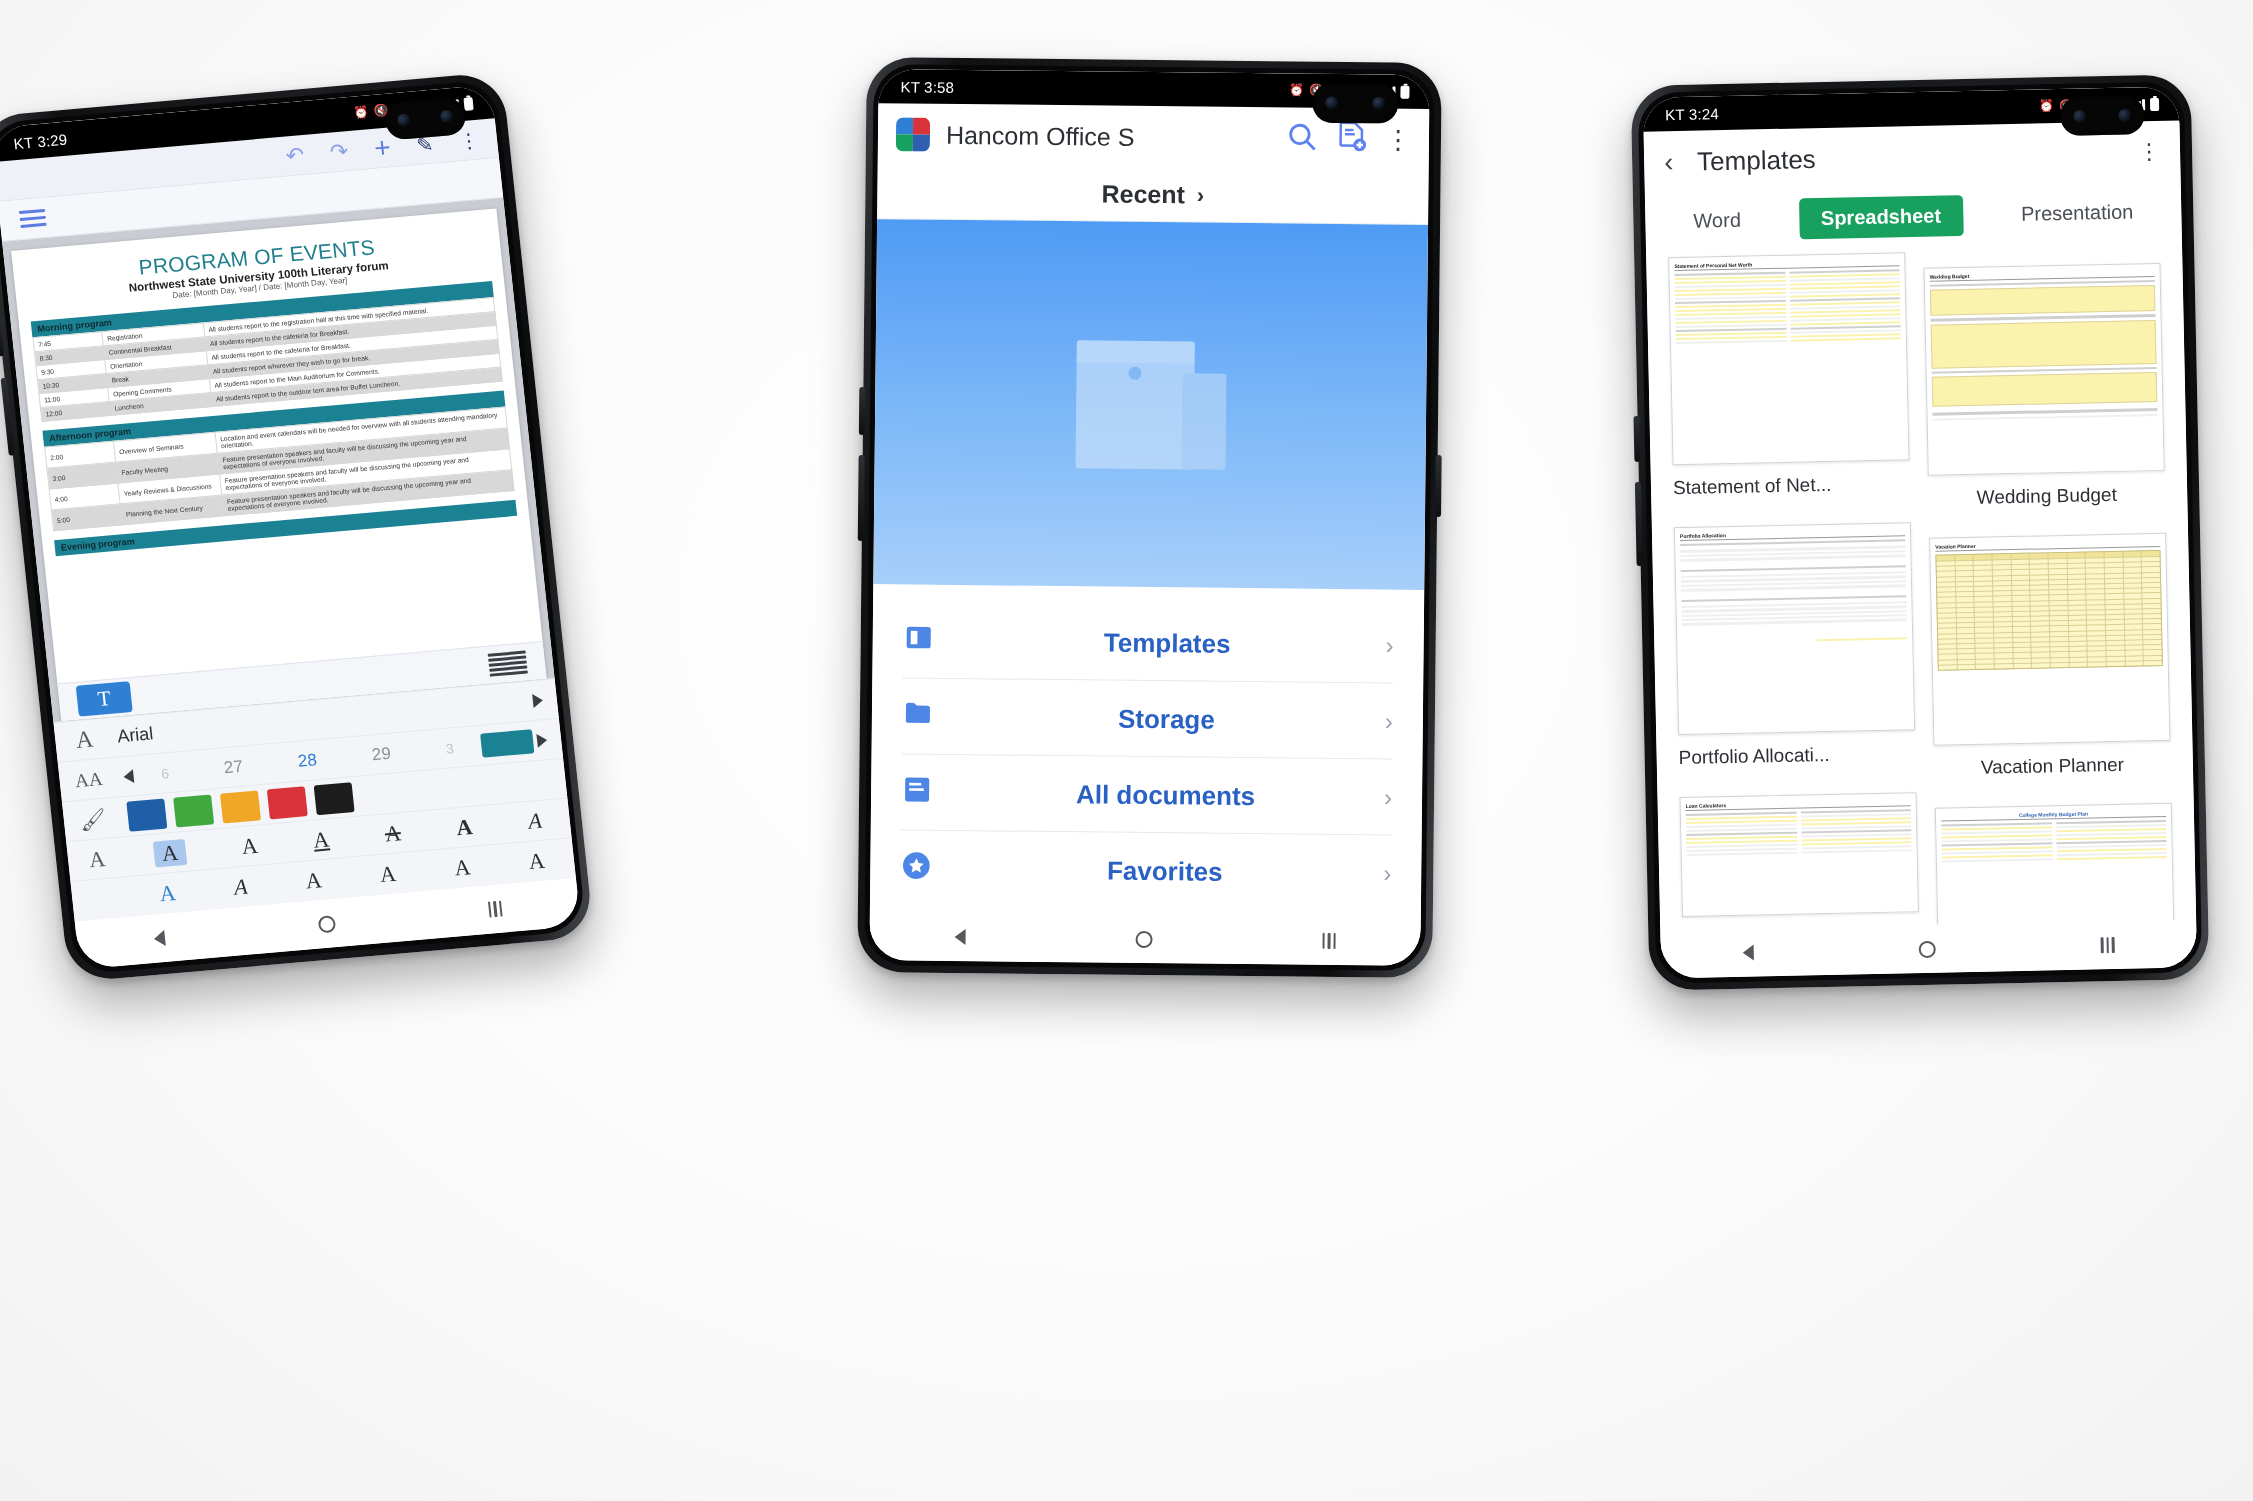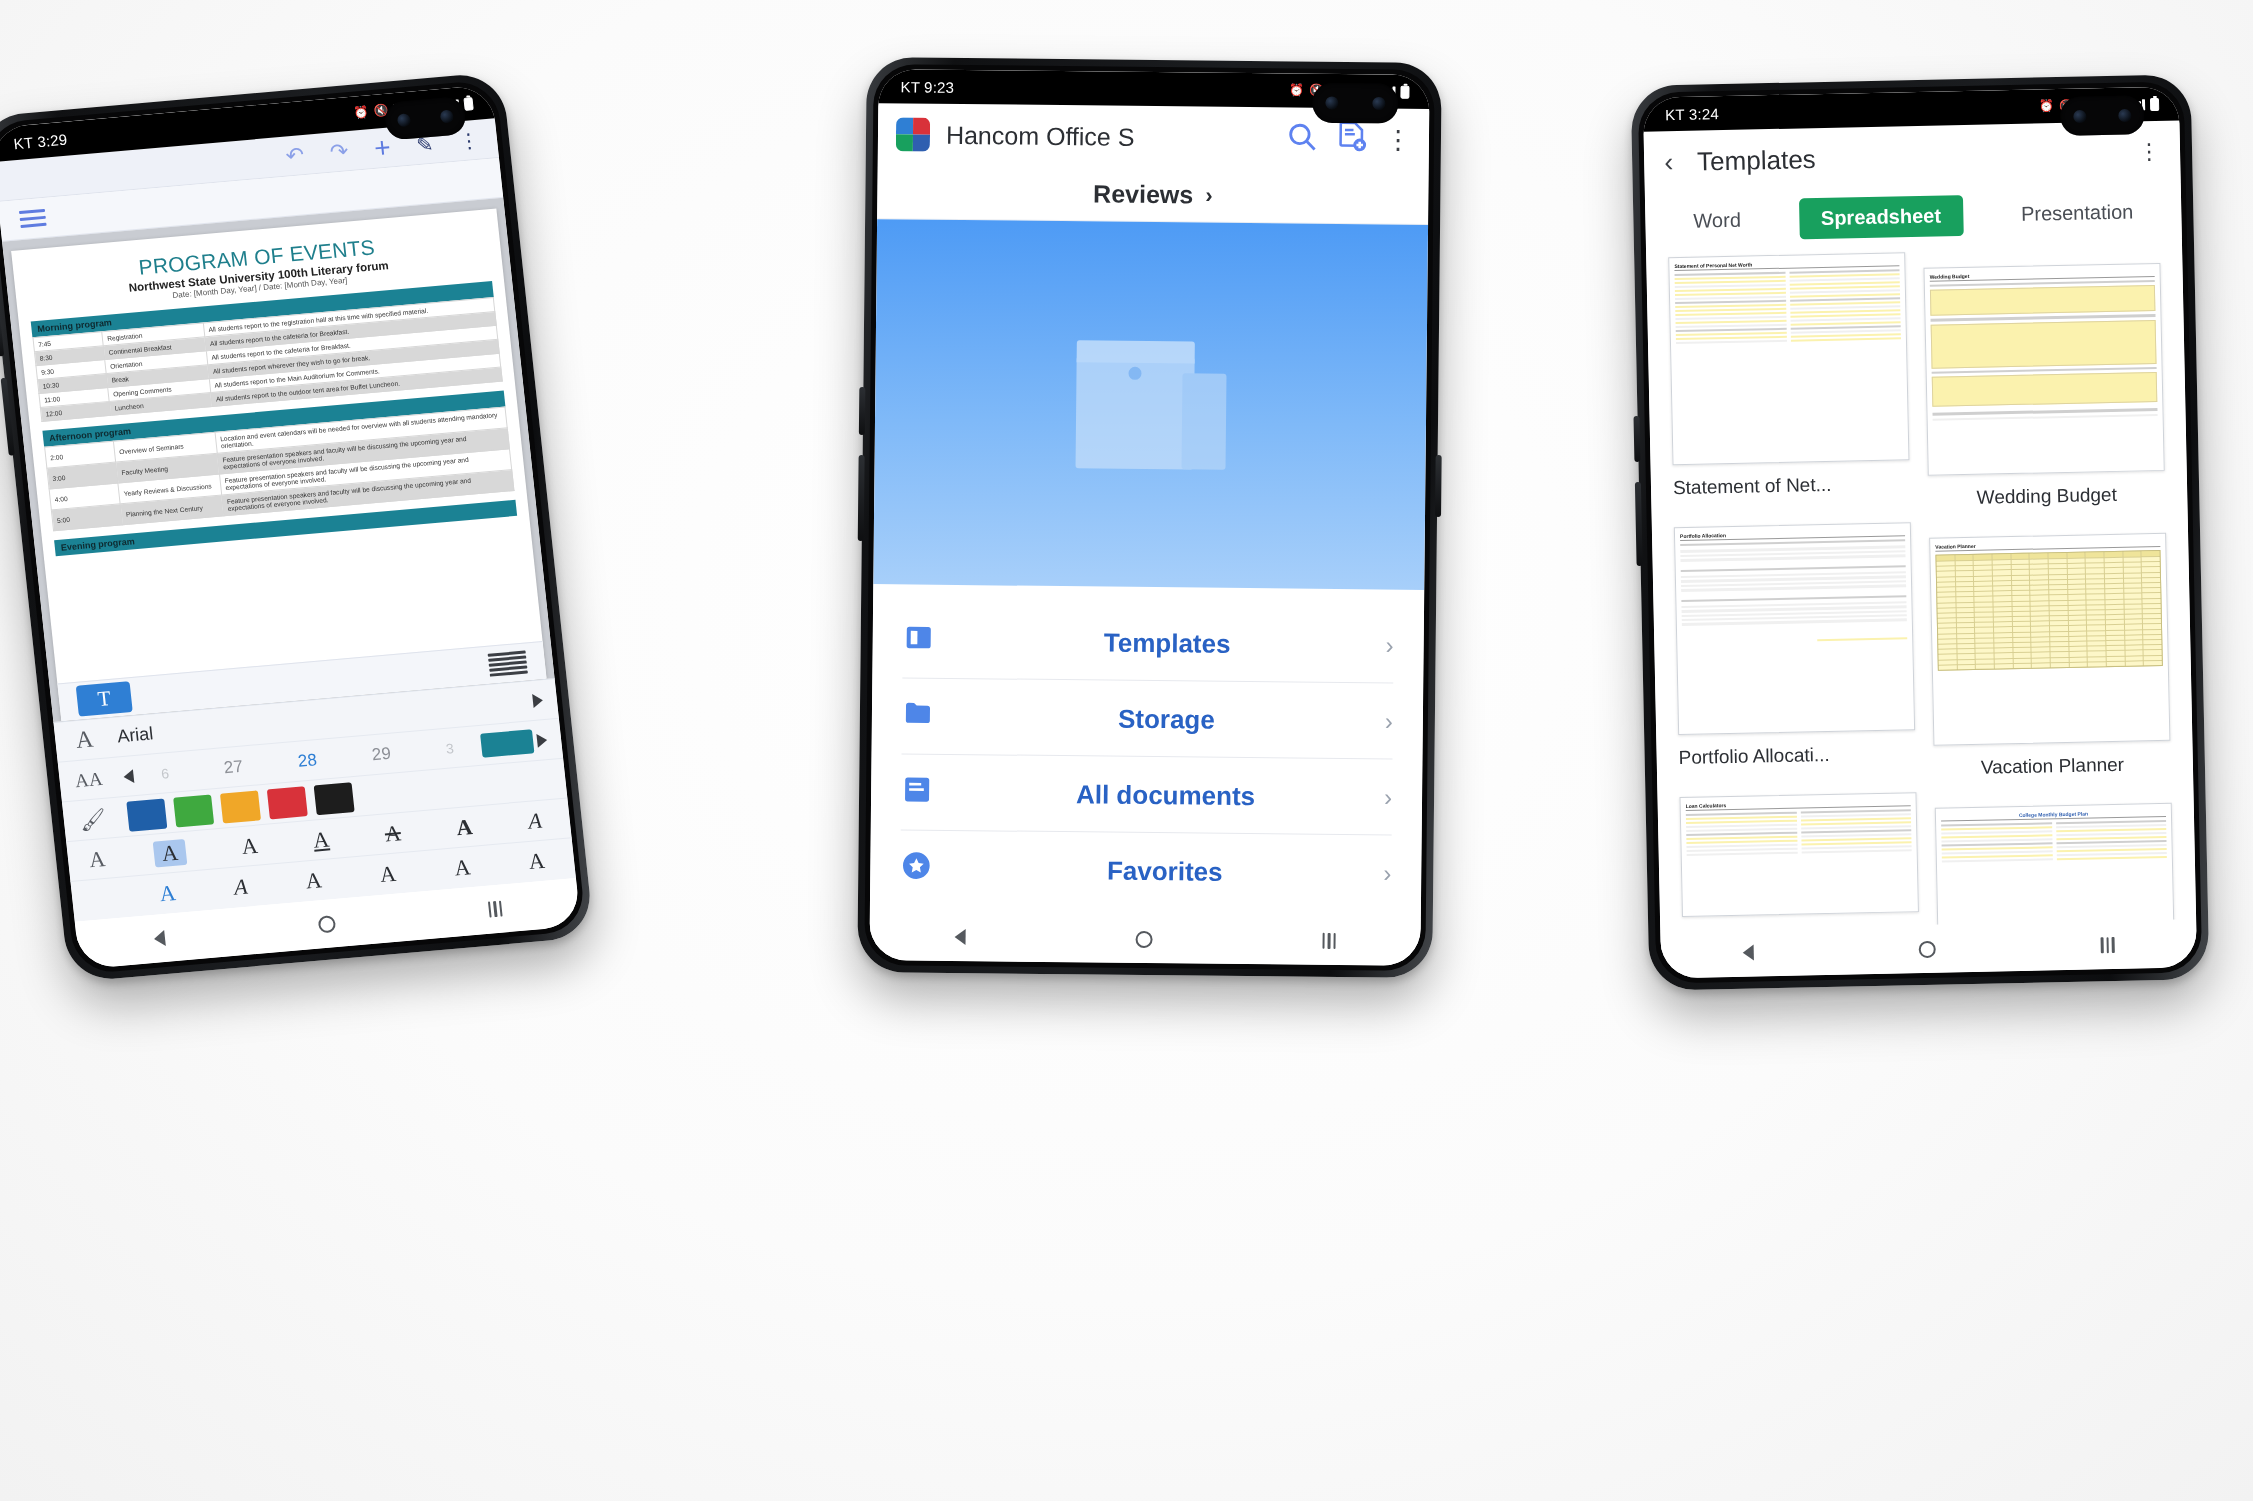--- a/index.html
+++ b/index.html
@@ -403,21 +403,21 @@
 
 <div class="phone" id="phone2">
   <div class="body-shell"></div>
   <div class="side-btn" style="left:-4px; top:330px; width:6px; height:48px;"></div>
   <div class="side-btn" style="left:-4px; top:398px; width:6px; height:86px;"></div>
   <div class="side-btn" style="right:-4px; top:392px; width:6px; height:62px;"></div>
   <div class="bezel">
     <div class="screen">
 
       <div class="statusbar">
-        <span>KT 9:23</span>
+        <span>KT 3:58</span>
         <span class="sb-right">
           <span class="sb-ico">⏰</span>
           <span class="sb-ico">🔇</span>
           <span class="hd-box">HD</span>
           <span class="lte"><span>LTE</span><sup>+</sup></span>
           <span class="bars">
                 <b></b>
                 <b></b>
                 <b></b>
                 <b></b>
@@ -447,21 +447,21 @@
                 <line x1="7" y1="10" x2="14" y2="10"></line>
                 <circle cx="17.5" cy="17.5" r="4.5" fill="#5e82f0" stroke="none"></circle>
                 <line x1="17.5" y1="15.2" x2="17.5" y2="19.8" stroke="#fff"></line>
                 <line x1="15.2" y1="17.5" x2="19.8" y2="17.5" stroke="#fff"></line>
               </svg>
         </span>
         <span class="h-ico" style="font-size:26px;color:#3c3f45;">⋮</span>
       </div>
 
       <div class="h-recent">
-        <span>Reviews</span>
+        <span>Recent</span>
         <span class="chev">›</span>
       </div>
 
       <div class="h-hero">
         <span class="env">
           <i class="b1"></i>
               <i class="b2"></i>
               <i class="flap"></i>
               <i class="dot"></i>
         </span>

